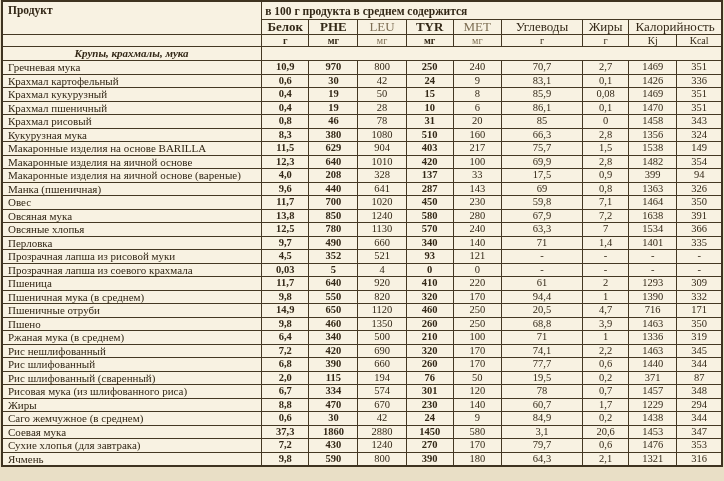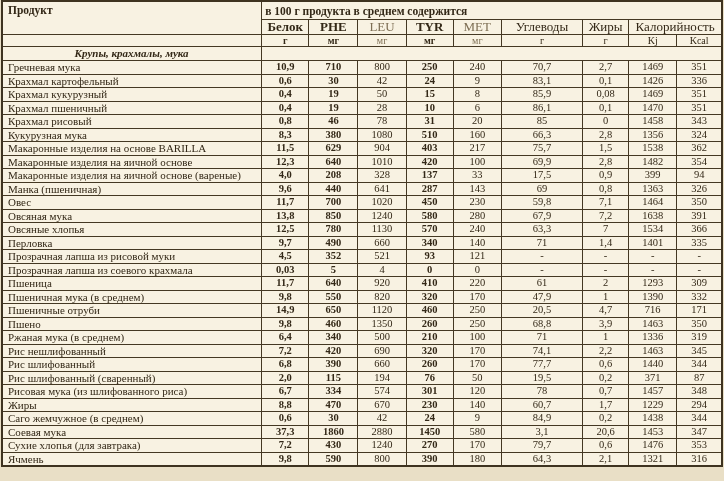--- a/index.html
+++ b/index.html
@@ -102,21 +102,21 @@
       </tr>
       <tr>
         <td class="section-cell">Крупы, крахмалы, мука</td>
         <td colspan="9"></td>
       </tr>
     </thead>
     <tbody class="data">
         <tr>
     <td class="pname">Гречневая мука</td>
     <td class="val v0">10,9</td>
-    <td class="val v1">710</td>
+    <td class="val v1">970</td>
     <td class="val v2">800</td>
     <td class="val v3">250</td>
     <td class="val v4">240</td>
     <td class="val v5">70,7</td>
     <td class="val v6">2,7</td>
     <td class="val v7">1469</td>
     <td class="val v8">351</td>
   </tr>
         <tr>
     <td class="pname">Крахмал картофельный</td>
@@ -181,21 +181,21 @@
         <tr>
     <td class="pname">Макаронные изделия на основе BARILLA</td>
     <td class="val v0">11,5</td>
     <td class="val v1">629</td>
     <td class="val v2">904</td>
     <td class="val v3">403</td>
     <td class="val v4">217</td>
     <td class="val v5">75,7</td>
     <td class="val v6">1,5</td>
     <td class="val v7">1538</td>
-    <td class="val v8">362</td>
+    <td class="val v8">149</td>
   </tr>
         <tr>
     <td class="pname">Макаронные изделия на яичной основе</td>
     <td class="val v0">12,3</td>
     <td class="val v1">640</td>
     <td class="val v2">1010</td>
     <td class="val v3">420</td>
     <td class="val v4">100</td>
     <td class="val v5">69,9</td>
     <td class="val v6">2,8</td>
@@ -310,21 +310,21 @@
     <td class="val v7">1293</td>
     <td class="val v8">309</td>
   </tr>
         <tr>
     <td class="pname">Пшеничная мука (в среднем)</td>
     <td class="val v0">9,8</td>
     <td class="val v1">550</td>
     <td class="val v2">820</td>
     <td class="val v3">320</td>
     <td class="val v4">170</td>
-    <td class="val v5">47,9</td>
+    <td class="val v5">94,4</td>
     <td class="val v6">1</td>
     <td class="val v7">1390</td>
     <td class="val v8">332</td>
   </tr>
         <tr>
     <td class="pname">Пшеничные отруби</td>
     <td class="val v0">14,9</td>
     <td class="val v1">650</td>
     <td class="val v2">1120</td>
     <td class="val v3">460</td>

